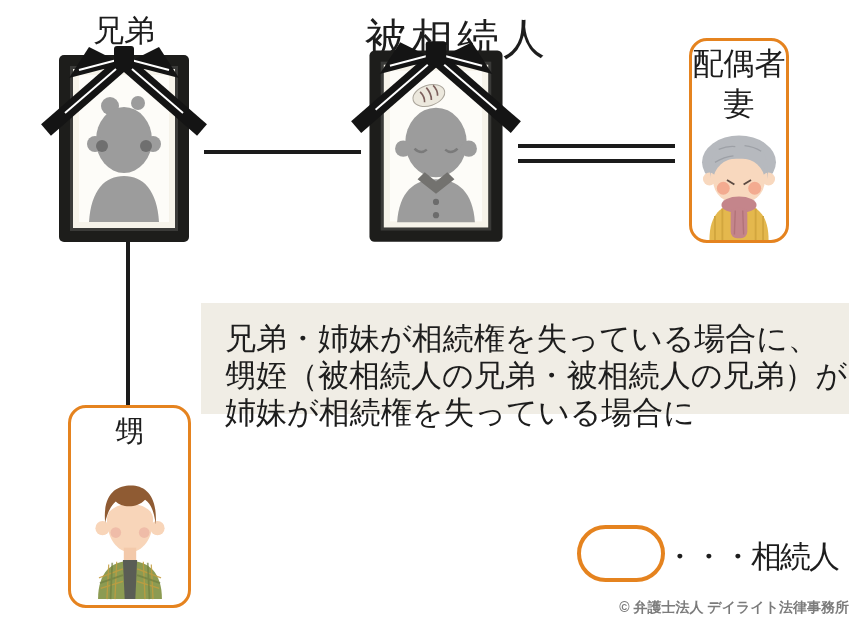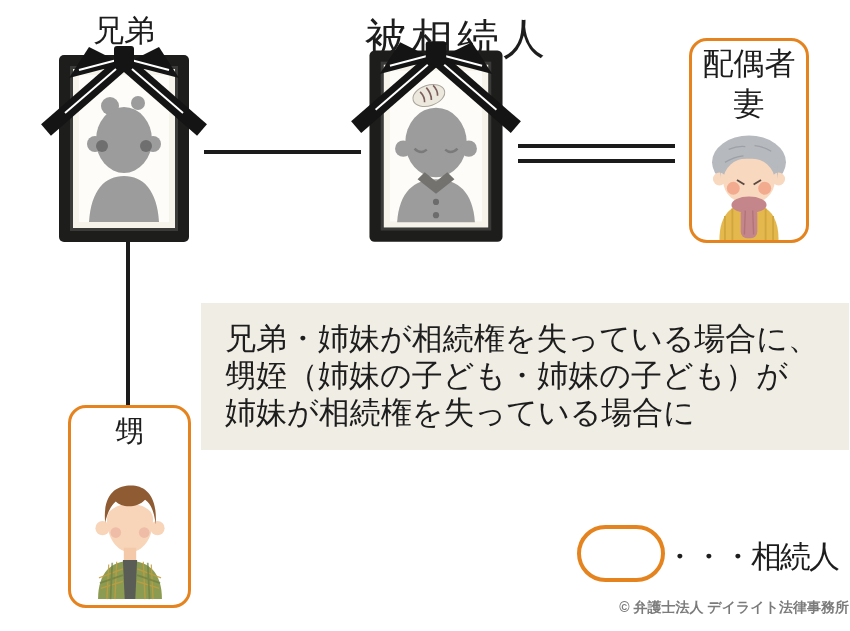--- a/index.html
+++ b/index.html
@@ -21,29 +21,29 @@
   .frame-brother{left:28px;top:42px;width:170px;height:205px;}
   .frame-decedent{left:338px;top:37px;width:174px;height:210px;}
 
   .connector{position:absolute;background:var(--line-black);}
   .conn-sibling{left:193px;top:150px;width:157px;height:4px;}
   .conn-marriage-top{left:507px;top:144px;width:157px;height:4px;}
   .conn-marriage-bottom{left:507px;top:159px;width:157px;height:4px;}
   .conn-child{left:115px;top:242px;width:4px;height:163px;}
 
   .heir-box{position:absolute;border:3px solid var(--accent-orange);border-radius:18px;background:#fff;box-sizing:border-box;}
-  .spouse-box{left:678px;top:38px;width:120px;height:205px;}
+  .spouse-box{left:678px;top:38px;width:100px;height:205px;}
   .nephew-box{left:57px;top:405px;width:123px;height:203px;}
   .heir-box .box-label{display:block;text-align:center;color:var(--text-black);font-weight:500;padding-top:6px;font-size:31px;line-height:34px;}
   .nephew-box .box-label{font-size:29px;}
   .person-svg{position:absolute;left:50%;transform:translateX(-50%);}
   .wife-svg{bottom:0;width:116px;height:122px;}
   .nephew-svg{bottom:4px;width:110px;height:128px;}
 
-  .info-box{position:absolute;left:190px;top:303px;width:648px;height:147px;background:var(--info-bg);box-sizing:border-box;padding:17px 10px 0 24px;}
+  .info-box{position:absolute;left:190px;top:303px;width:648px;height:111px;background:var(--info-bg);box-sizing:border-box;padding:17px 10px 0 24px;}
   .info-line{font-size:31px;line-height:37px;color:var(--text-black);white-space:nowrap;}
 
   .legend-pill{position:absolute;left:566px;top:525px;width:88px;height:57px;border:4px solid var(--accent-orange);border-radius:29px;background:#fff;box-sizing:border-box;}
   .legend-text{position:absolute;left:653px;top:536px;font-size:31px;letter-spacing:-2px;color:var(--text-black);font-weight:400;white-space:nowrap;}
 
   .copyright{position:absolute;right:12px;top:599px;font-size:14px;font-weight:600;color:var(--copyright-gray);white-space:nowrap;}
 </style>
 </head>
 <body>
 
@@ -156,21 +156,21 @@
         <path d="M27,116 L54,106 M70,106 L97,116 M29,128 L54,120 M70,120 L95,128"></path>
       </g>
       <g stroke="#6F7F42" stroke-width="2" opacity="0.7" fill="none">
         <path d="M42,99 L40,140 M82,99 L84,140 M28,122 L54,113 M70,113 L96,122"></path>
       </g>
     </svg>
   </div>
 
   <div class="info-box">
     <div class="info-line">兄弟・姉妹が相続権を失っている場合に、</div>
-    <div class="info-line">甥姪（姉妹の子ども・姉妹の子ども）が</div>
+    <div class="info-line">甥姪（被相続人の兄弟・被相続人の兄弟）が</div>
     <div class="info-line">姉妹が相続権を失っている場合に</div>
   </div>
 
   <div class="legend-pill"></div>
   <div class="legend-text">・・・相続人</div>
 
   <div class="copyright">© 弁護士法人 デイライト法律事務所</div>
 
 </div>
 

